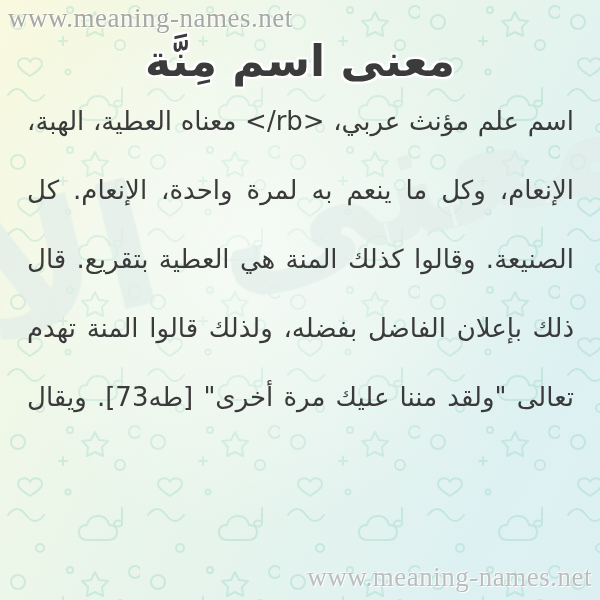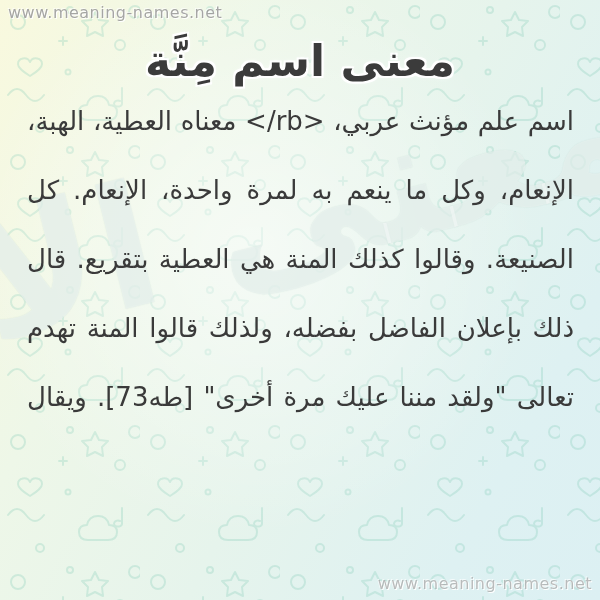--- a/index.html
+++ b/index.html
@@ -18,23 +18,24 @@
   }
   .big-wm{
     position:absolute;top:118px;left:-15px;width:660px;
     font-size:168px;font-weight:bold;line-height:1;
     color:rgba(255,255,255,.5);
     text-shadow:0 0 1px rgba(150,190,178,.4);
     transform:rotate(-14deg);
     white-space:nowrap;direction:rtl;pointer-events:none;
   }
   .wm{
-    position:absolute;font-size:16px;letter-spacing:.5px;
+    position:absolute;font-size:27px;letter-spacing:.5px;
     color:rgba(138,138,138,.75);
     text-shadow:1px 1px 0 rgba(255,255,255,.95), -1px -1px 0 rgba(255,255,255,.7);
+    font-family:Liberation Serif, serif;
   }
   .wm-top{top:3px;left:8px;}
   .wm-bottom{bottom:7px;right:8px;color:rgba(150,150,150,.62);}
   .title{
     position:absolute;top:20px;left:0;right:0;margin:12px;
     text-align:center;direction:rtl;
     font-size:44px;font-weight:700;color:#3b3b3b;line-height:1.3;
     text-shadow:-2px -2px 0 #fff, 2px -2px 0 #fff, -2px 2px 0 #fff, 2px 2px 0 #fff,
                 0 0 6px rgba(255,255,255,.95);
   }

